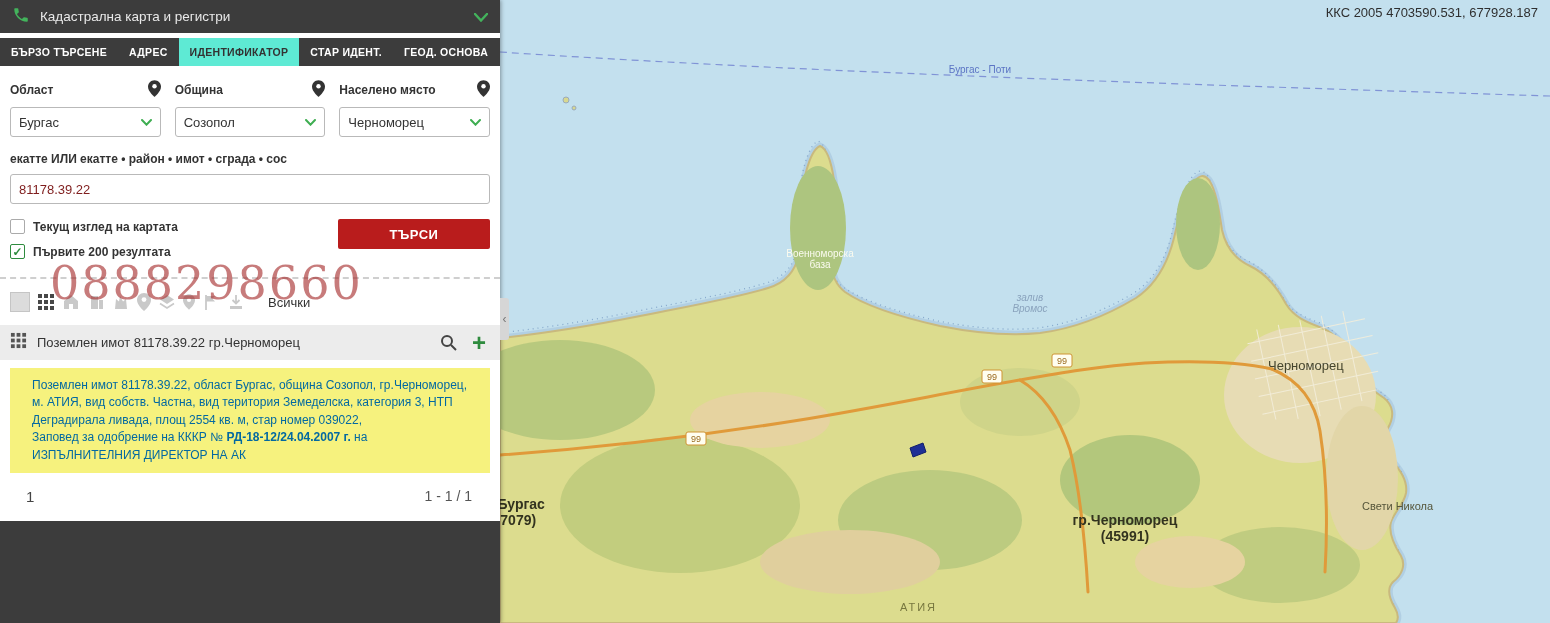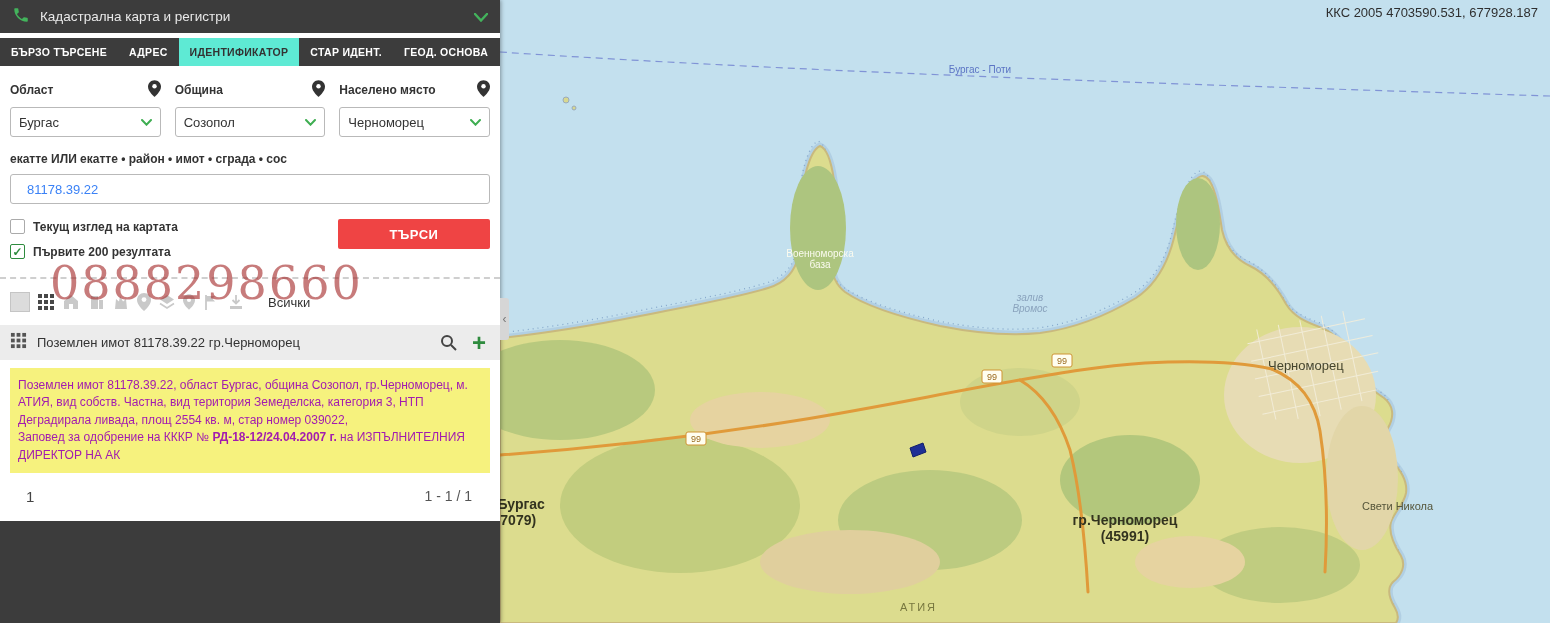--- a/index.html
+++ b/index.html
@@ -18,45 +18,45 @@
   .tab.active { background:#5eead4; color:#333; }
 
   .panel { background:#fff; padding:10px 10px 0; }
   .filters { display:flex; gap:14px; }
   .fcol { flex:1; min-width:0; }
   .flabel-row { display:flex; align-items:center; justify-content:space-between; font-size:12px; font-weight:bold;
                 color:#333; margin:4px 0 7px; }
   .select-box { border:1px solid #b9b9b9; border-radius:3px; height:30px; display:flex; align-items:center;
                 justify-content:space-between; padding:0 8px; font-size:13px; color:#333; background:#fff; cursor:pointer; }
   .ekatte-label { font-size:12px; font-weight:bold; color:#333; margin:15px 0 8px; }
-  .id-input { width:100%; height:30px; border:1px solid #b9b9b9; border-radius:3px; padding:0 16px;
-              font-size:13px; color:#3b82f6; font-family:inherit; }
+  .id-input { width:100%; height:30px; border:1px solid #b9b9b9; border-radius:3px; padding:0 8px;
+              font-size:13px; color:#7f1d1d; font-family:inherit; }
   .check-area { display:flex; margin-top:15px; align-items:flex-start; }
   .checks { flex:1; }
   .check-row { display:flex; align-items:center; gap:8px; margin-bottom:10px; font-size:12px; font-weight:bold;
                color:#333; cursor:pointer; }
   .cb { width:15px; height:15px; border:1px solid #aaa; border-radius:2px; background:#fff; display:flex;
         align-items:center; justify-content:center; font-size:12px; color:#2e8b3e; font-weight:bold; flex:none; }
   .cb.checked { border-color:#2e8b3e; }
-  .search-btn { width:152px; height:30px; background:#ef4444; color:#fff; border:none; border-radius:2px;
+  .search-btn { width:152px; height:30px; background:#b91c1c; color:#fff; border:none; border-radius:2px;
                 font-weight:bold; font-size:13px; letter-spacing:.5px; cursor:pointer; font-family:inherit; }
   .dash-sep { border-top:2px dashed #cfcfcf; margin:8px -10px 0; }
 
   .icon-row { display:flex; align-items:center; gap:7px; padding:13px 0 11px; }
   .swatch { width:20px; height:20px; background:#dcdcdc; border:1px solid #c5c5c5; cursor:pointer; }
   .irow-icon { display:flex; cursor:pointer; }
   .irow-icon svg { display:block; }
   .all-label { font-size:13px; color:#333; margin-left:16px; cursor:pointer; }
 
   .result-head { background:#ececec; margin:2px -10px 0; padding:7px 10px; display:flex; align-items:center; gap:10px; }
   .result-title { font-size:13px; color:#333; flex:1; }
   .mag { display:flex; cursor:pointer; }
   .plus { color:#2e8b3e; font-size:24px; font-weight:bold; line-height:18px; cursor:pointer; padding:0 4px; }
 
-  .result-note { background:#f6f27e; margin-top:8px; padding:9px 8px; font-size:12px; color:#a21caf;
+  .result-note { background:#f6f27e; margin-top:8px; padding:9px 22px; font-size:12px; color:#0369a1;
                  line-height:1.45; white-space:pre-line; }
   .result-note b { font-weight:bold; }
   .pager { display:flex; justify-content:space-between; align-items:center; padding:15px 18px 16px 16px;
            font-size:14px; color:#555; }
   .page-num { font-size:15px; color:#444; cursor:pointer; }
   .sb-footer { flex:1 1 auto; background:#3c3c3c; }
 
   .watermark { position:absolute; left:50px; top:256px; font-family:"DejaVu Serif", serif; font-size:46px;
                font-weight:normal; color:rgba(165,42,42,.62); letter-spacing:2px; z-index:6; pointer-events:none; }
 

